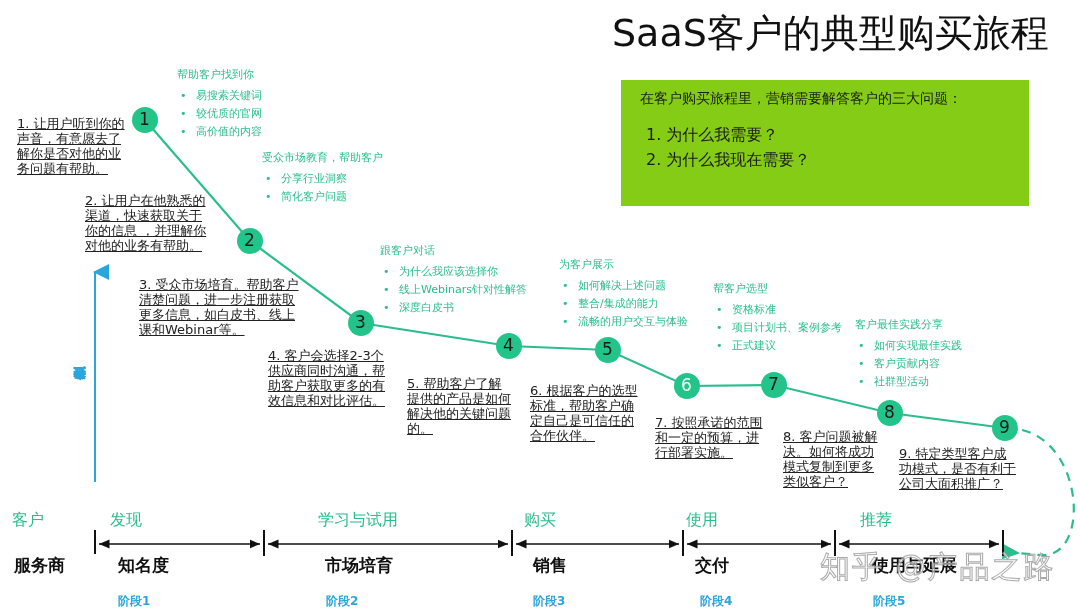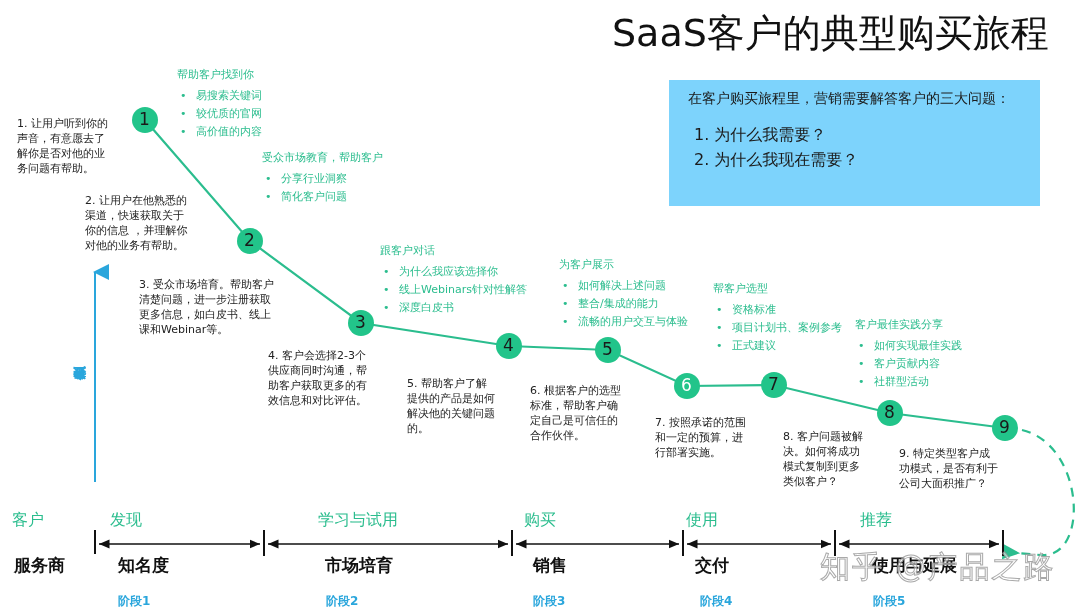--- a/index.html
+++ b/index.html
@@ -8,31 +8,30 @@
     background: #ffffff;
     font-family: "DejaVu Sans", "Liberation Sans", sans-serif;
     color: #1a1a1a;
   }
   .abs { position: absolute; }
   .title {
     left: 612px; top: 8px; font-size: 38px; color: #111; white-space: nowrap;
     letter-spacing: 0px; font-family: "DejaVu Sans", sans-serif;
   }
   .qbox {
-    left: 621px; top: 80px; width: 371px; height: 126px;
-    background: #7dd3fc;
-    margin-left: 48px;
+    left: 621px; top: 80px; width: 408px; height: 126px;
+    background: #84cc16;
   }
   .qbox .intro { position: absolute; left: 19px; top: 10px; font-size: 14px; color: #1b1b1b; white-space: nowrap; }
   .qbox .q { position: absolute; left: 25px; font-size: 16px; color: #1b1b1b; white-space: nowrap; }
   .svgwrap { left: 0; top: 0; width: 1080px; height: 616px; }
   .node-num {
     font-family: "DejaVu Sans", sans-serif; font-size: 17px;
   }
-  .tip { font-size: 11px; color: #222; line-height: 15px; white-space: pre; }
+  .tip { font-size: 13px; color: #222; line-height: 15px; white-space: pre; text-decoration: underline; }
   .green-block { font-size: 11px; color: #2bbd8e; line-height: 18px; white-space: nowrap; }
   .green-block .head { margin-bottom: 3px; }
   .green-block .item::before { content: "•"; display: inline-block; width: 16px; color: #2bbd8e; padding-left: 3px; }
   .phase { font-size: 16px; color: #2bbd8e; white-space: nowrap; }
   .stage { font-size: 17px; color: #111; white-space: nowrap; font-weight: bold; }
   .step { font-size: 12px; color: #2aa6dc; font-weight: bold; white-space: nowrap; }
   .axis-label {
     left: 71px; top: 388px; width: 20px; font-size: 13px; color: #2aa6dc; font-weight: bold;
     writing-mode: vertical-rl; transform: rotate(180deg); letter-spacing: 1px;
   }

